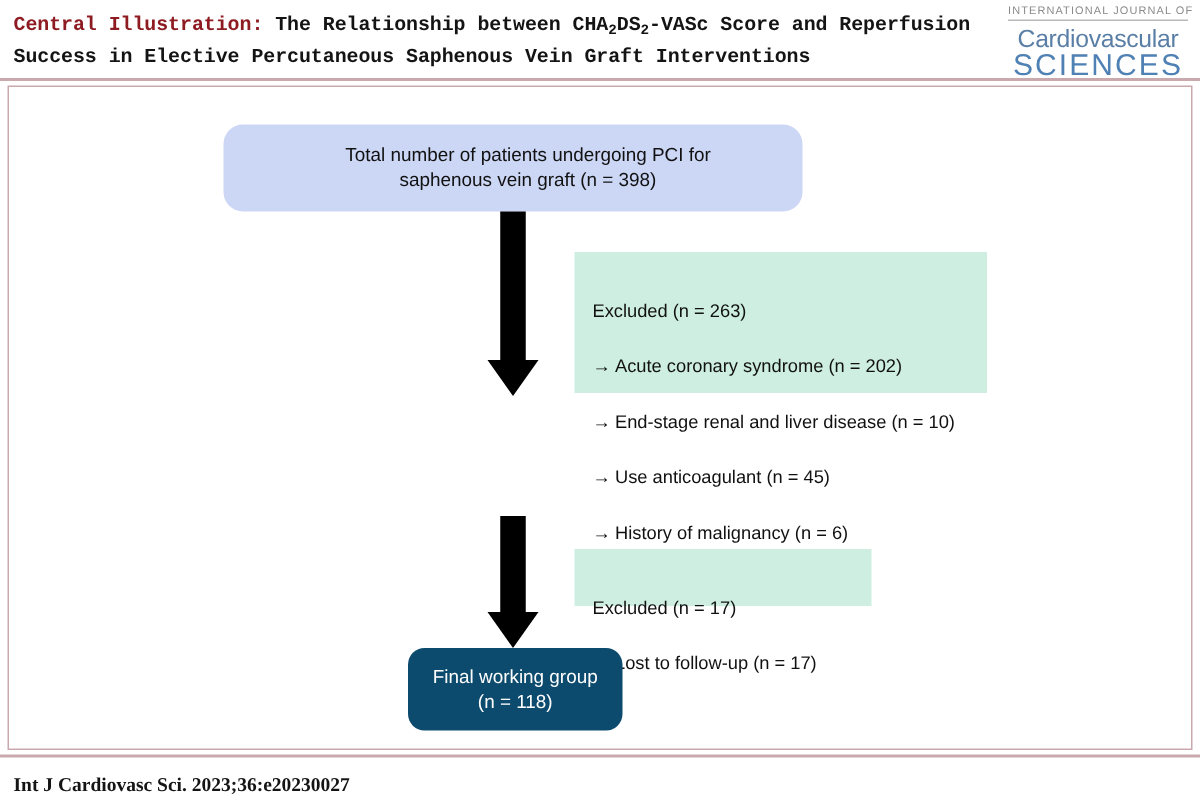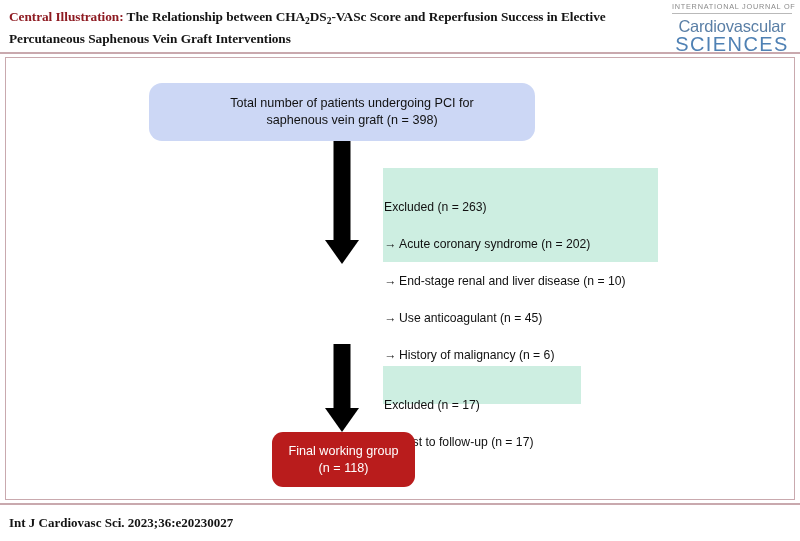--- a/index.html
+++ b/index.html
@@ -31,21 +31,21 @@
     height: 54px;
     box-sizing: border-box;
     border-bottom: 2px solid #c9a9ae;
     background: #ffffff;
   }
   .header-title {
     position: absolute;
     left: 9px;
     top: 8px;
     width: 660px;
-    font-family: Liberation Serif, serif;
+    font-family: Liberation Mono, monospace;
     font-size: 13.3px;
     font-weight: bold;
     line-height: 17.5px;
     color: #141414;
     letter-spacing: -0.05px;
   }
   .title-lead {
     color: #8e1b22;
   }
   .title-sub {
@@ -110,30 +110,30 @@
     font-size: 12.6px;
     line-height: 17px;
     color: #111111;
     white-space: pre-line;
   }
   .node.lav {
     background: #ccd7f5;
     border-radius: 13px;
   }
   .node.blue {
-    background: #b91c1c;
+    background: #0c4a6e;
     color: #ffffff;
     border-radius: 11px;
   }
   .node.green {
     background: #cdeee1;
     border-radius: 0;
     display: block;
     text-align: left;
-    padding: 11px 12px 10px 1px;
+    padding: 11px 12px 10px 12px;
     font-size: 12.2px;
     line-height: 18.5px;
     color: #111111;
   }
   .node.green .ex-head { display: block; }
   .node.green .ex-item { display: block; }
   .node.green .arrow-glyph {
     display: inline-block;
     width: 15px;
   }

